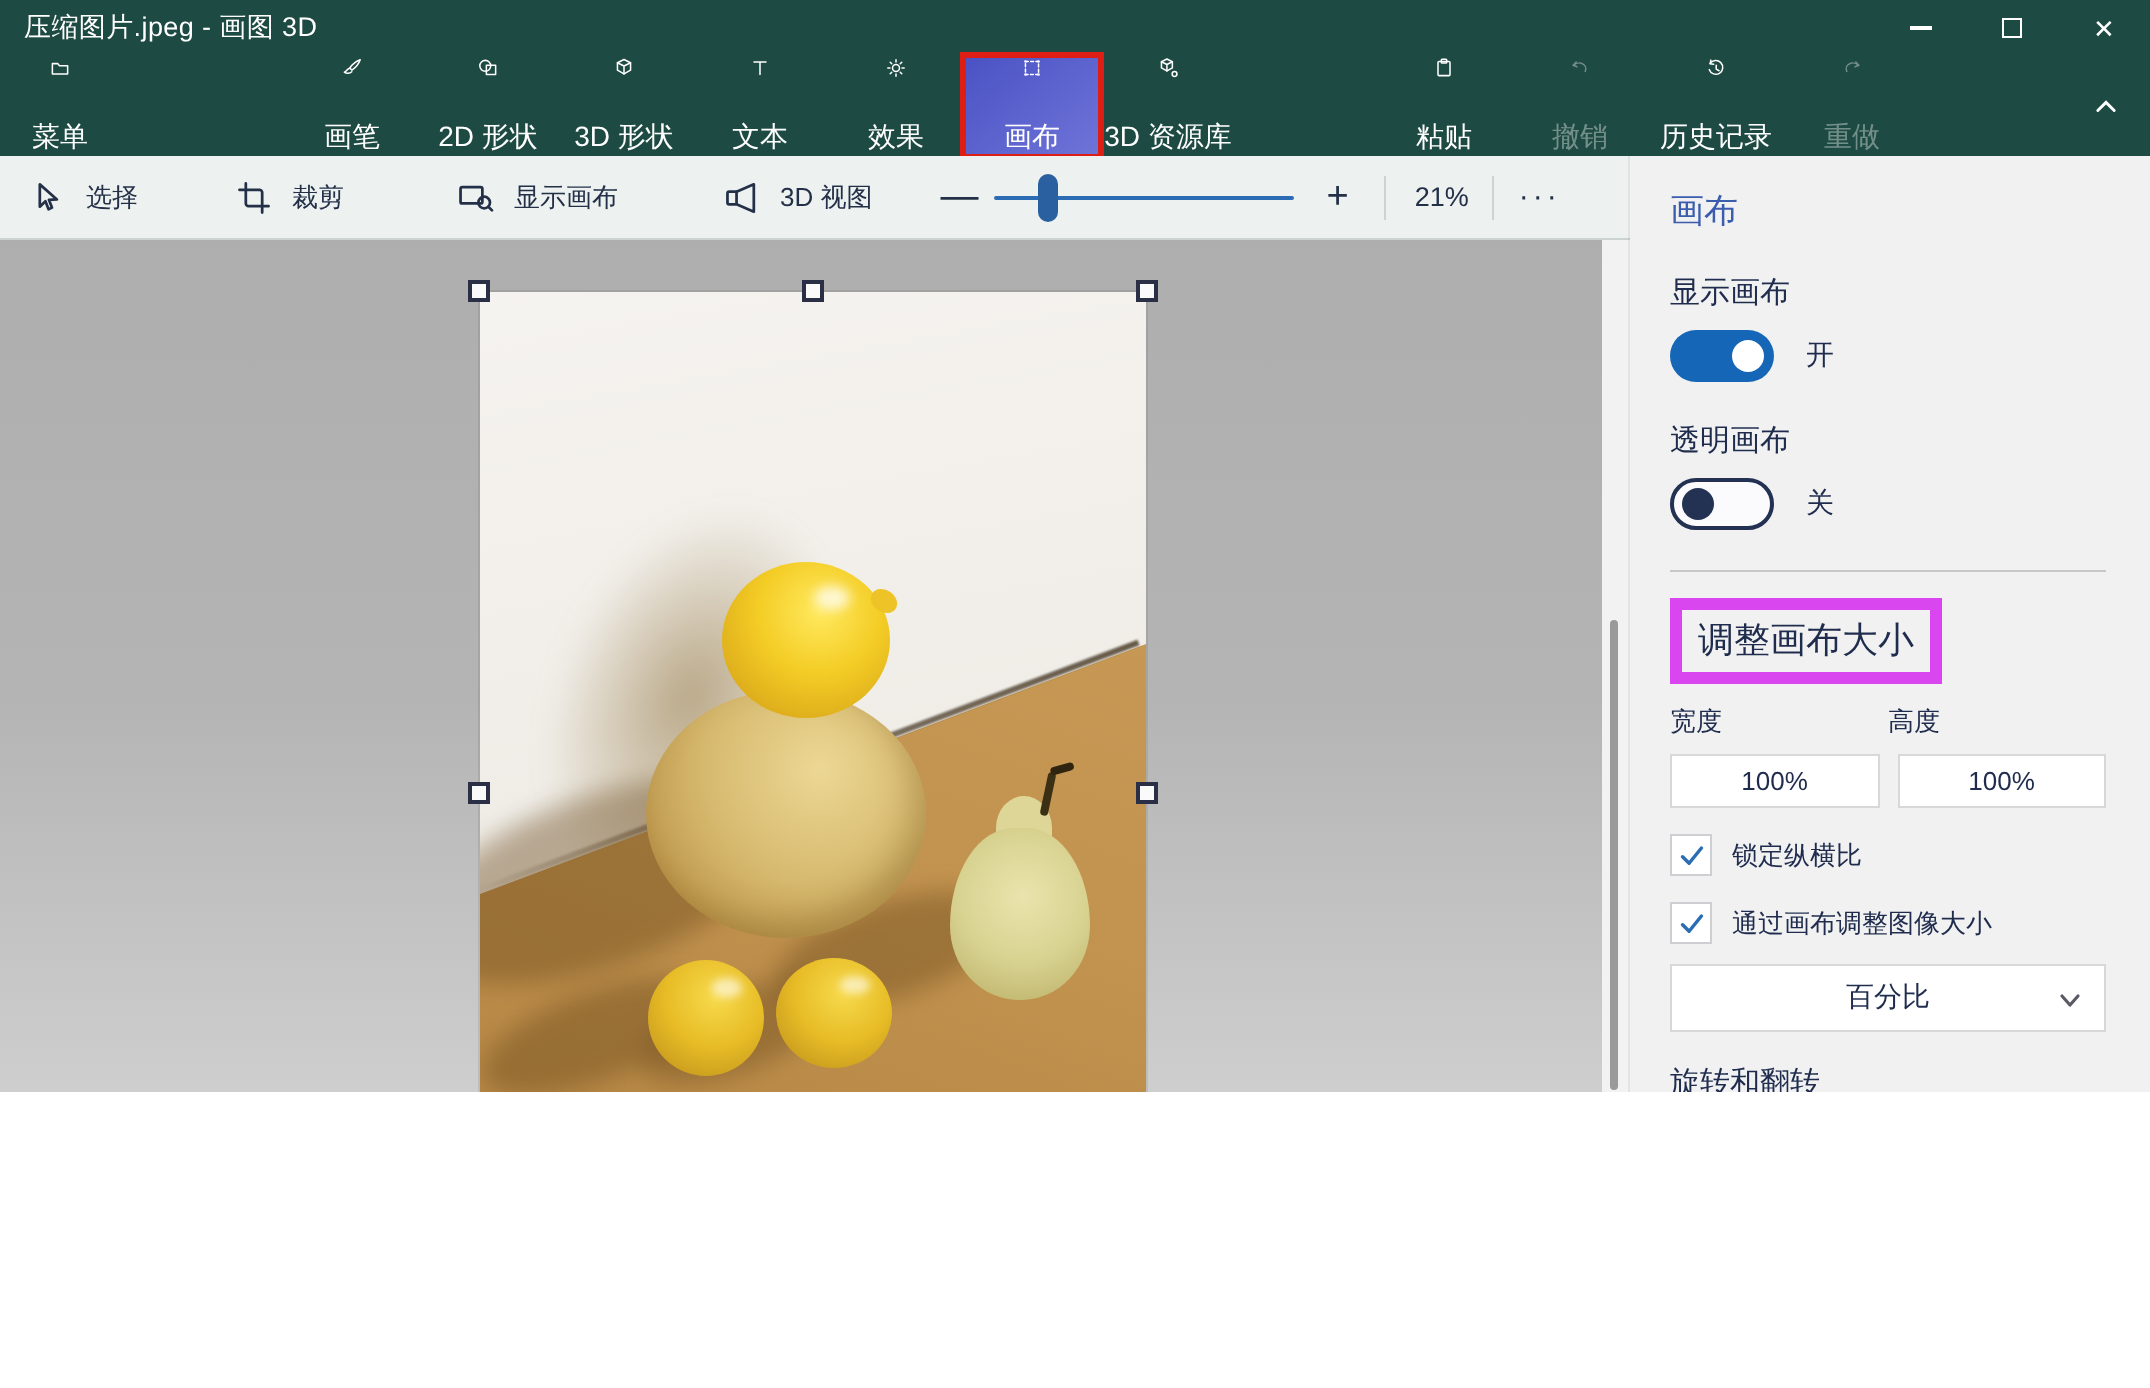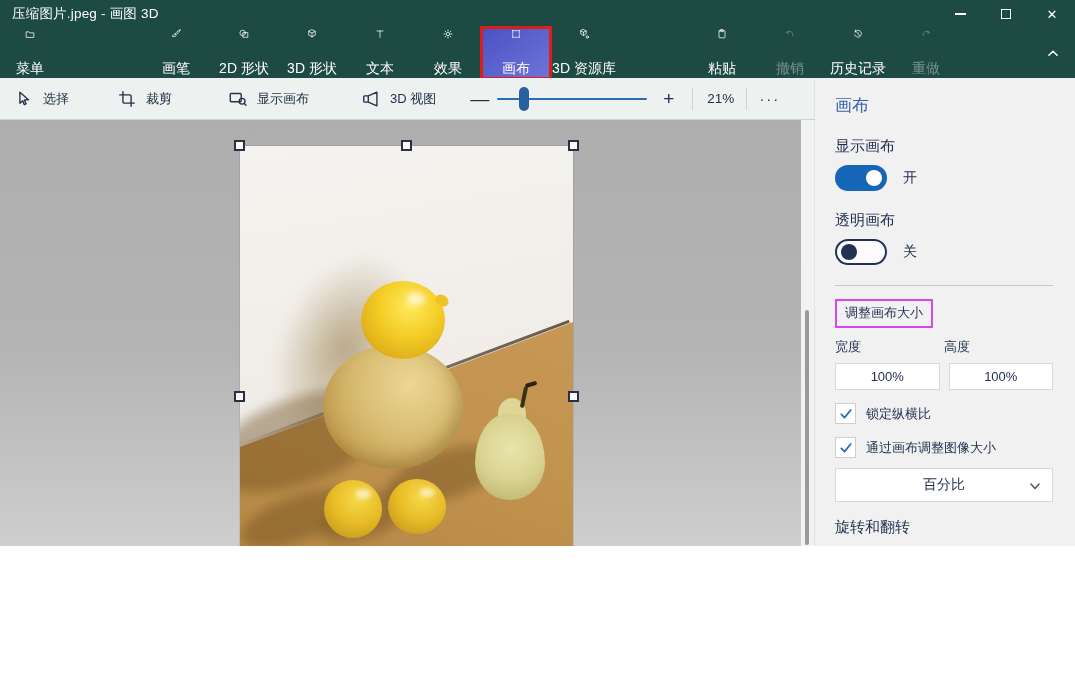--- a/index.html
+++ b/index.html
@@ -104,22 +104,22 @@
   .p-title { font-size:17px; color:#3a5dae; margin-top:2px; }
   .p-label { font-size:15px; margin-top:20px; }
   .toggle-row { display:flex; align-items:center; gap:16px; margin-top:9px; }
   .toggle { position:relative; width:52px; height:26px; border-radius:13px; }
   .toggle.on { background:#1566b6; }
   .toggle.on .knob { position:absolute; right:5px; top:5px; width:16px; height:16px; border-radius:50%; background:#fff; }
   .toggle.off { background:#fbfbfd; border:2px solid #233252; }
   .toggle.off .knob { position:absolute; left:4px; top:3px; width:16px; height:16px; border-radius:50%; background:#233252; }
   .toggle-state { font-size:14px; }
   .divider { height:1px; background:#c8c8cb; margin-top:20px; }
-  .red-heading { display:inline-block; margin-top:13px; border:2px solid #d946ef; padding:3px 8px 4px;
-                 font-size:13px; background:transparent; }
+  .red-heading { display:inline-block; margin-top:13px; border:6px solid #d946ef; padding:3px 8px 4px;
+                 font-size:18px; background:transparent; }
   .size-labels { display:flex; margin-top:10px; font-size:13px; }
   .size-labels span { width:50%; }
   .size-inputs { display:flex; gap:9px; margin-top:7px; }
   .size-inputs input { flex:1; min-width:0; height:27px; border:1px solid #d8d8db; background:#fff;
                        text-align:center; font-size:13px; color:#1f2c4d; font-family:inherit; }
   .cb-row { display:flex; align-items:center; gap:10px; margin-top:13px; }
   .checkbox { width:21px; height:21px; background:#fff; border:1px solid #cfcfd3; display:flex;
               align-items:center; justify-content:center; }
   .checkbox svg { width:16px; height:16px; stroke:#2a6db5; stroke-width:2.4; fill:none; stroke-linecap:round; stroke-linejoin:round; }
   .cb-label { font-size:13px; }

